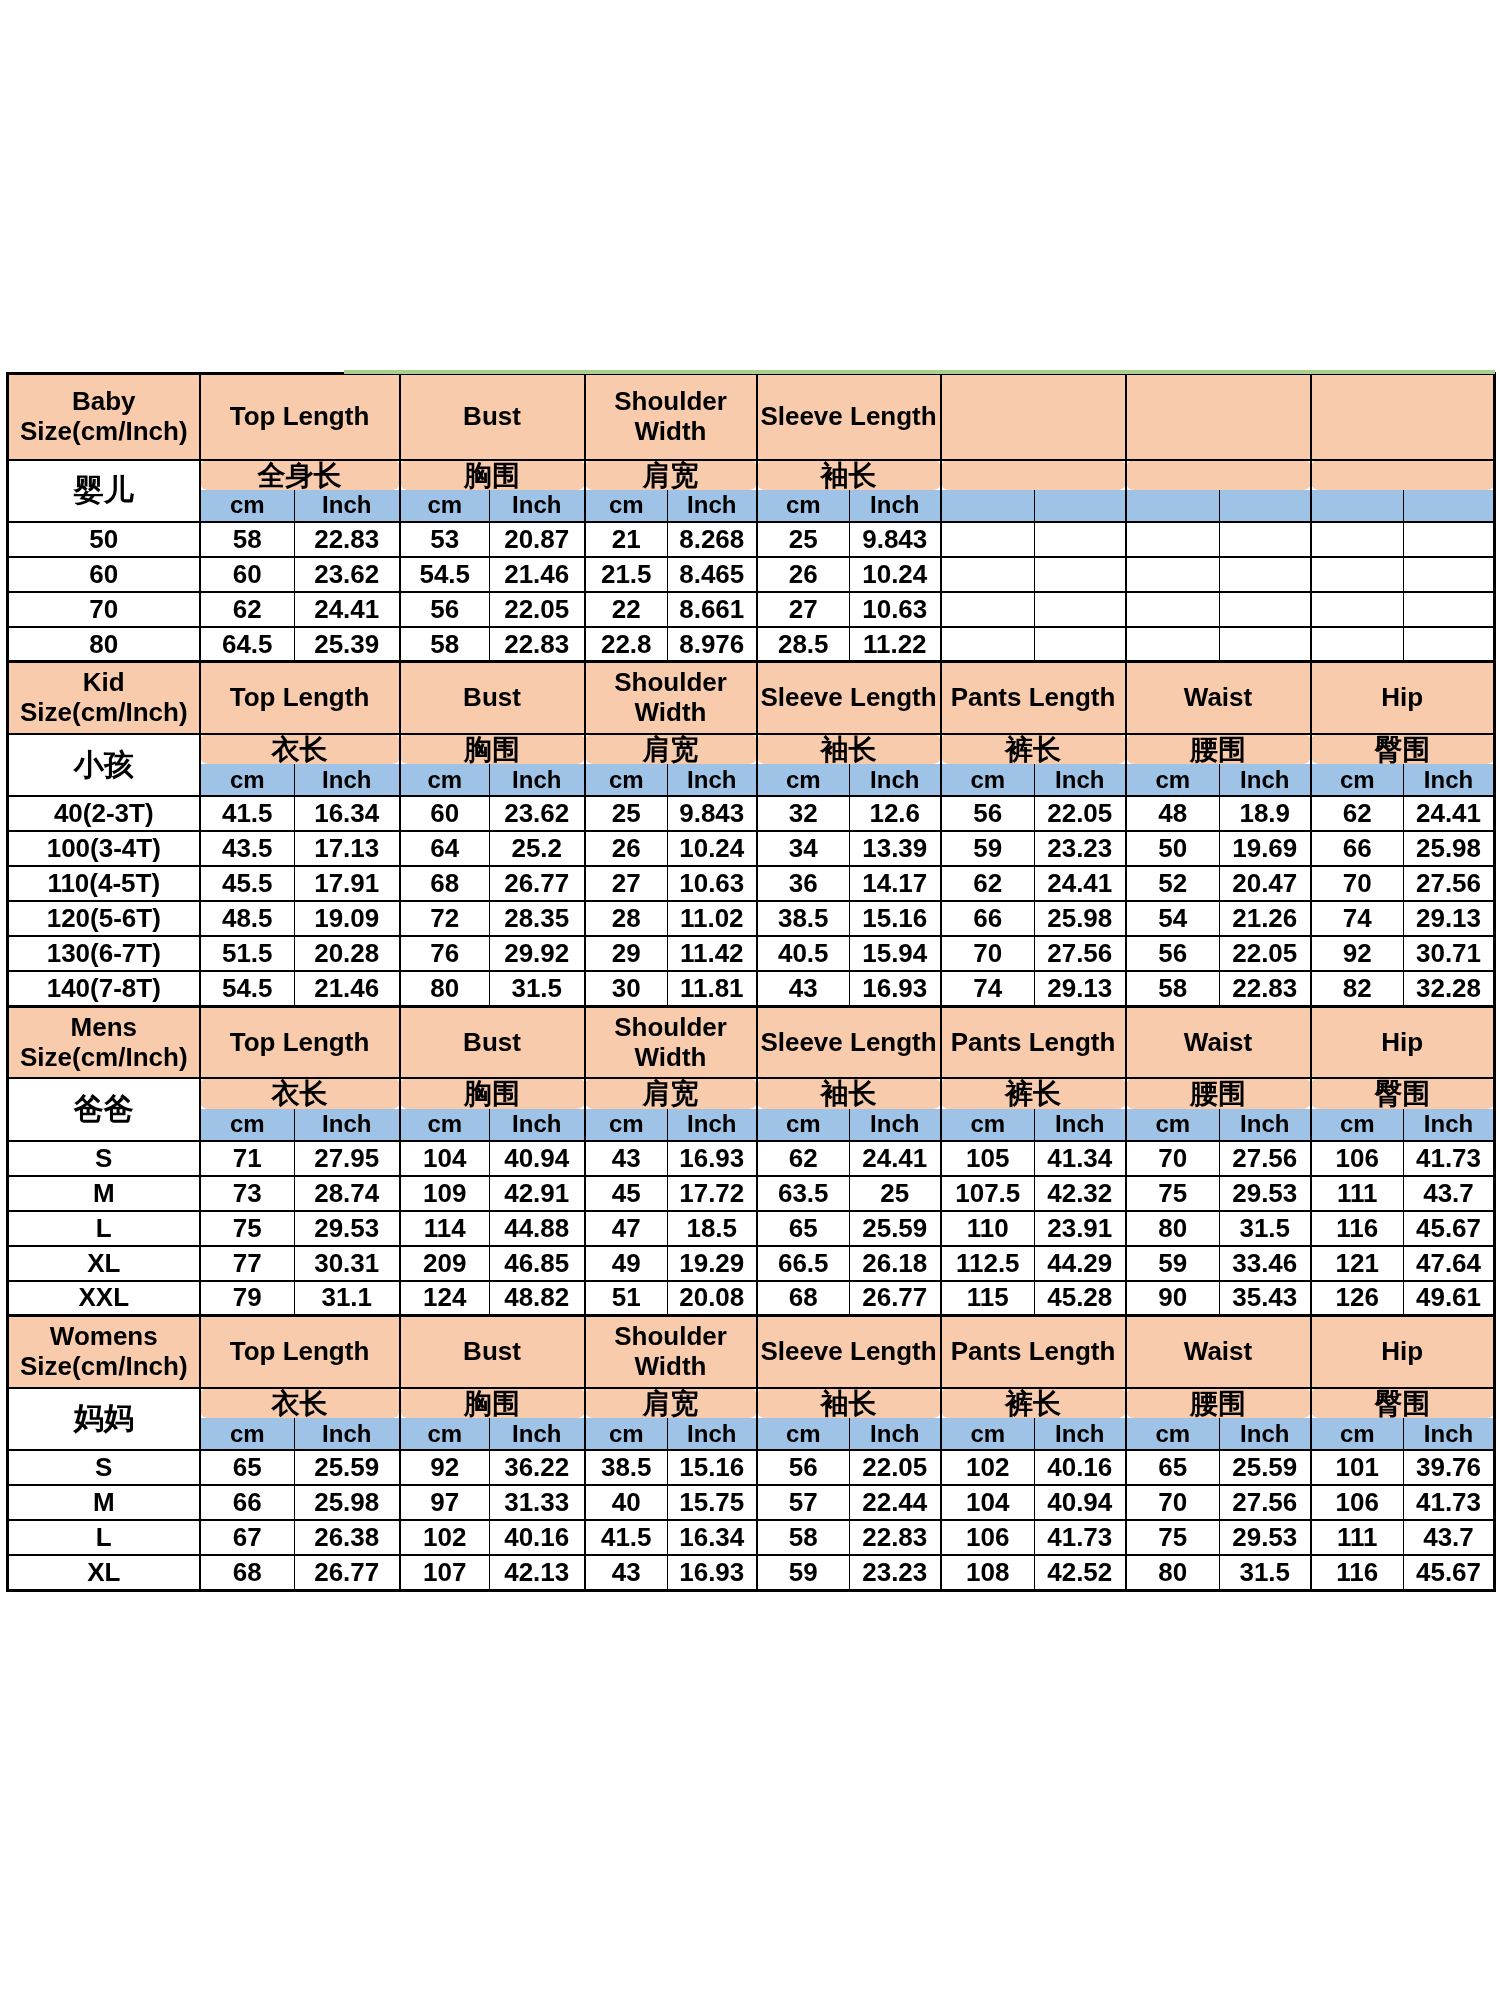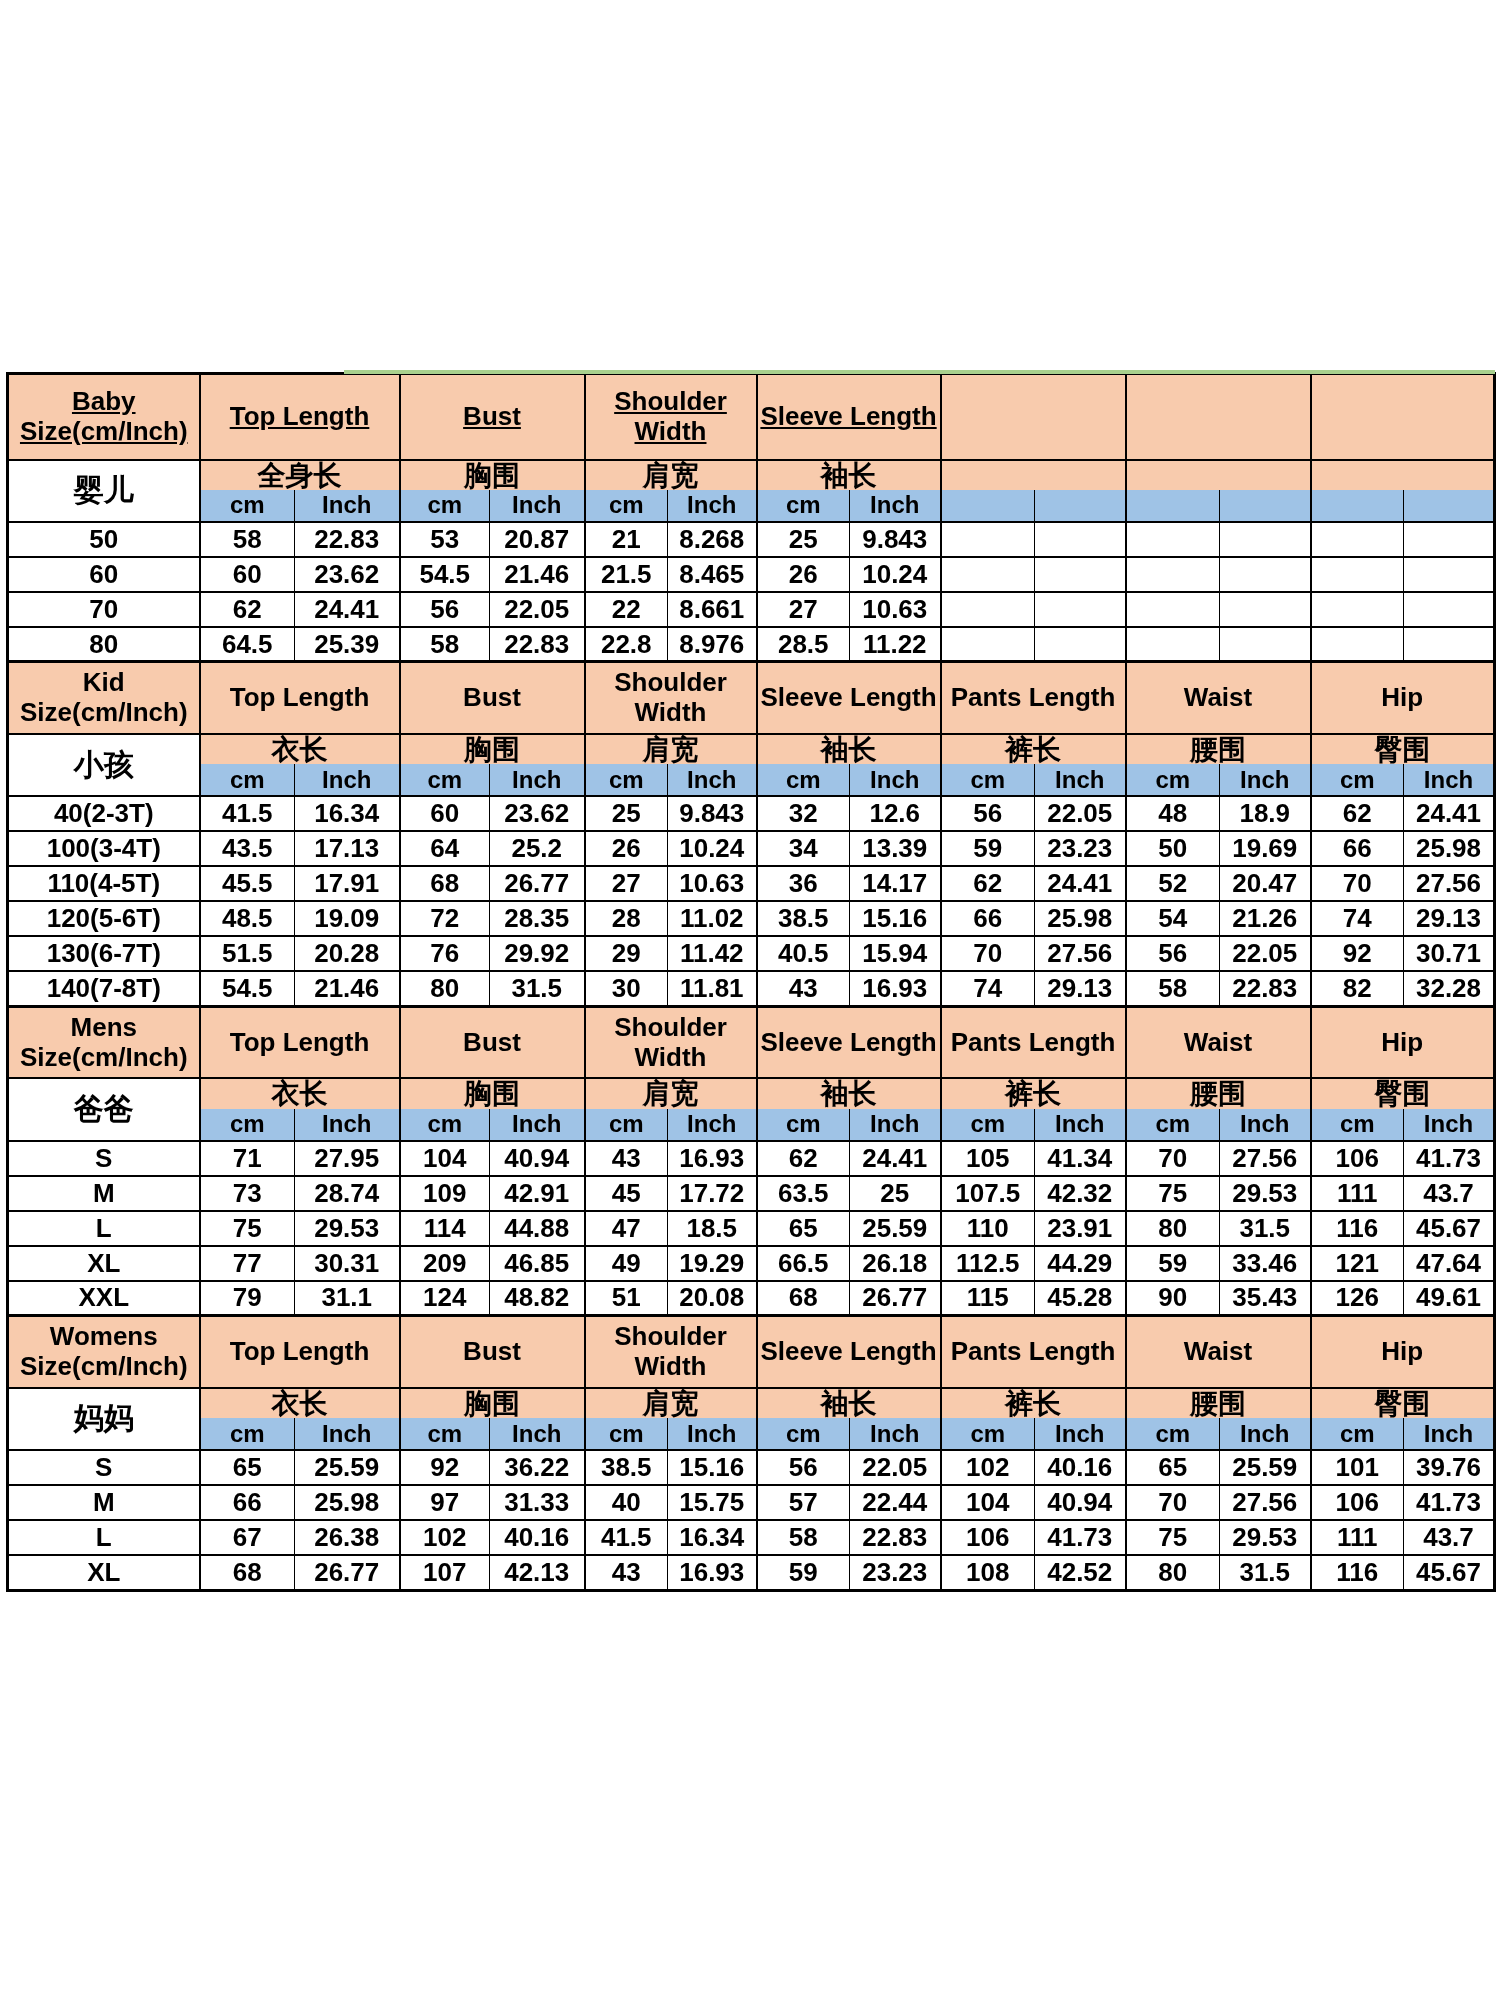--- a/index.html
+++ b/index.html
@@ -21,31 +21,31 @@
   }
   
   .bg-h{background:var(--header-fill,#F8CBAD);}
   .bg-u{background:var(--unit-fill,#9FC3E6);}
   
   .gs{border-left:2px solid var(--grid,#000);}
   .in{border-left:1px solid var(--grid,#000);}
   .c-lbl{border-right:2px solid var(--grid,#000);}
   
   tr.r-en{height:72px;}
-  tr.r-en-first{height:86px;text-decoration:underline;}
+  tr.r-en-first{height:86px;}
   tr.r-en td{border-top:3px solid var(--grid,#000);border-bottom:2px solid var(--grid,#000);}
   tr.r-cn{height:19px;}
   tr.r-unit{height:32px;}
   tr.r-unit td{border-bottom:2px solid var(--grid,#000);}
   tr.r-data{height:35px;}
   tr.r-data td{border-bottom:2px solid var(--grid,#000);background:#fff;}
   td.cn-name{background:#fff;border-bottom:2px solid var(--grid,#000);}
   
   .en-hd{font-size:26px;line-height:1.15;}
-  .cn-hd{font-size:28px;line-height:1.05;}
+  .cn-hd{font-size:28px;line-height:1.05;border-radius:8px;}
   .cn-name{font-size:30px;}
   .unit{font-size:24px;}
   .num{font-size:26px;}
 </style>
 </head>
 <body style="--page-bg: #FFFFFF; --header-fill: #F8CBAD; --unit-fill: #9FC3E6; --grid: #000000; --top-accent: #A9D18E;">
 
 <div class="chart-wrap">
   <div class="top-accent"></div>
   <table class="size-chart">

